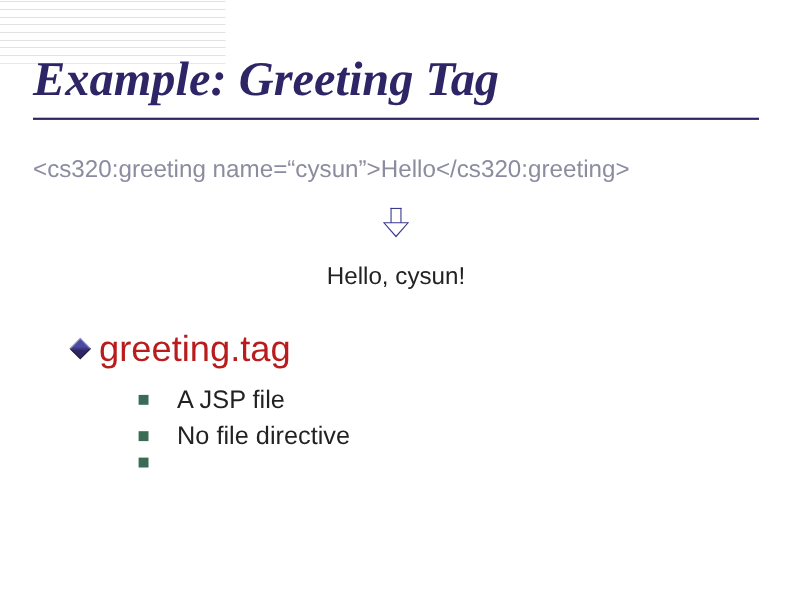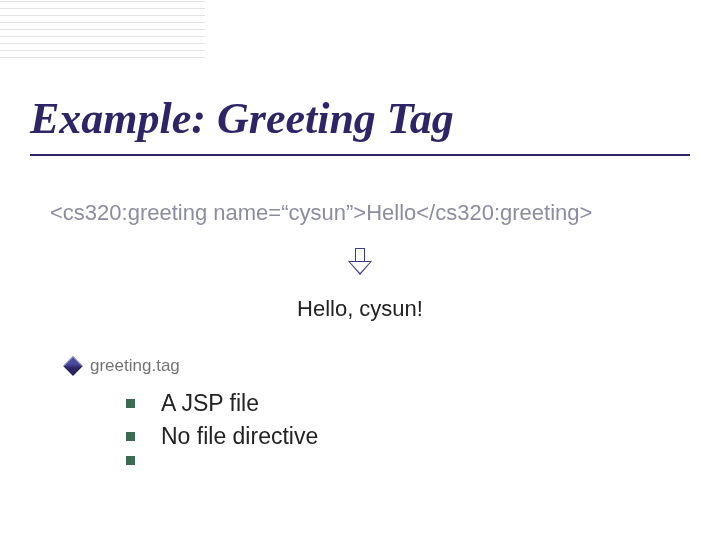--- a/index.html
+++ b/index.html
@@ -26,31 +26,30 @@
       0deg, #d6d6d6 0, #d6d6d6 1px, transparent 1px, transparent 7px
     );
     opacity: 0.7;
   }
   .title {
     position: relative;
     font-family: "Times New Roman", Times, serif;
     font-size: 44px;
     font-style: italic;
     color: #2e2566;
-    padding-top: 93px;
+    padding-top: 46px;
     padding-bottom: 10px;
     border-bottom: 2px solid #2e2566;
-    margin-bottom: 44px;
+    margin-bottom: 32px;
   }
   .code-line {
     font-size: 22px;
     color: #8c8ca0;
     margin-bottom: 22px;
     white-space: nowrap;
-    margin-left: 20px;
   }
   .arrow-row {
     text-align: center;
     margin-bottom: 14px;
   }
   .arrow-down {
     display: inline-block;
     position: relative;
     width: 24px;
     height: 30px;
@@ -101,22 +100,22 @@
   }
   .diamond-icon {
     width: 14px;
     height: 14px;
     transform: rotate(45deg);
     background: linear-gradient(135deg, #4a4aa0 40%, #2e2566 60%);
     box-shadow: inset -1px -1px 0 rgba(0,0,0,0.3), inset 1px 1px 0 rgba(255,255,255,0.4);
     flex-shrink: 0;
   }
   .main-bullet-text {
-    font-size: 17px;
-    color: #737373;
+    font-size: 33px;
+    color: #b91c1c;
   }
   .sub-list {
     list-style: none;
     margin-left: 96px;
   }
   .sub-list li {
     display: flex;
     align-items: center;
     gap: 26px;
     margin-bottom: 6px;

